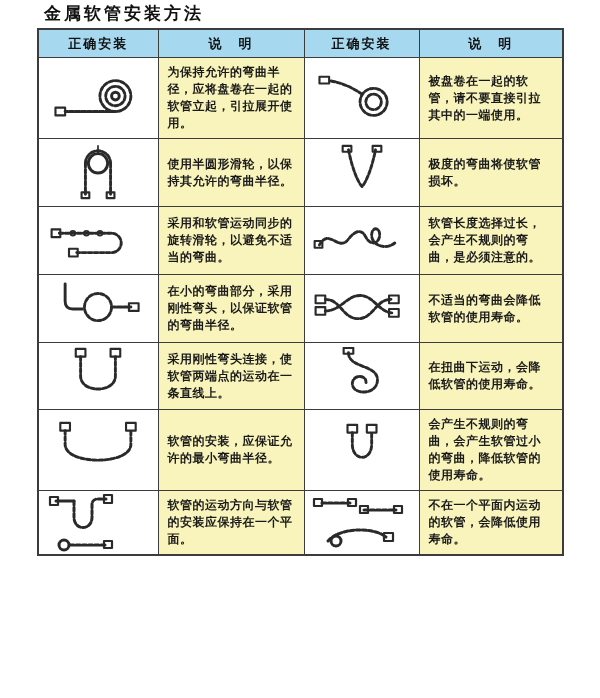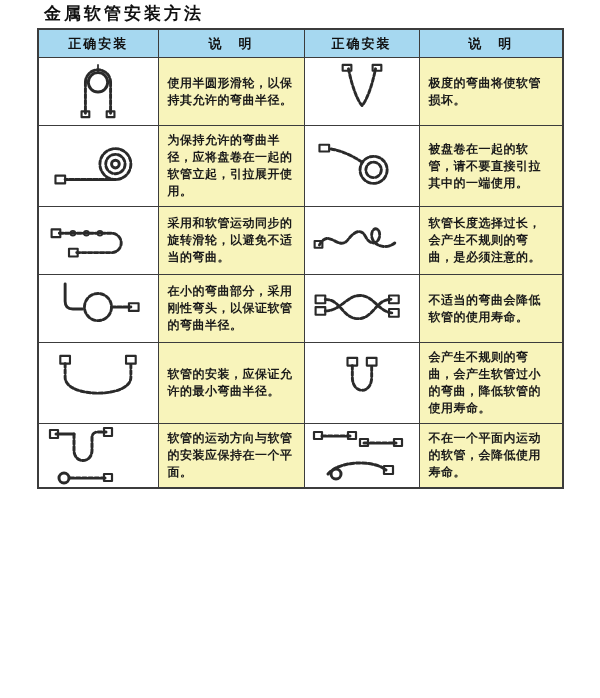--- a/index.html
+++ b/index.html
@@ -71,20 +71,46 @@
     <thead>
       <tr>
         <th>正确安装</th>
         <th>说　明</th>
         <th>正确安装</th>
         <th>说　明</th>
       </tr>
     </thead>
     <tbody>
 
+      <tr style="height:72px">
+        <td class="img-cell">
+          <svg class="illus" width="104" height="58" viewBox="0 0 100 60">
+            <circle cx="68" cy="28" r="16" class="hose"></circle>
+              <circle cx="68" cy="28" r="10" class="hose"></circle>
+              <circle cx="68" cy="28" r="4"></circle>
+            <path class="hose" d="M68,44 H16"></path>
+              <rect x="6" y="40" width="10" height="8"></rect>
+          </svg>
+        </td>
+        <td class="txt-cell">
+            <div class="txt">为保持允许的弯曲半径，应将盘卷在一起的软管立起，引拉展开使用。</div>
+          </td>
+        <td class="img-cell">
+          <svg class="illus" width="100" height="58" viewBox="0 0 100 60">
+            <circle cx="62" cy="34" r="14" class="hose"></circle>
+              <circle cx="62" cy="34" r="8" class="hose"></circle>
+            <path class="hose" d="M50,26 C38,18 28,14 16,12"></path>
+              <rect x="6" y="8" width="10" height="7"></rect>
+          </svg>
+        </td>
+        <td class="txt-cell">
+            <div class="txt">被盘卷在一起的软管，请不要直接引拉其中的一端使用。</div>
+          </td>
+      </tr>
+
       <tr style="height:68px">
         <td class="img-cell">
           <svg class="illus" width="100" height="58" viewBox="0 0 100 60">
             <path class="thin" d="M50,2 V9"></path>
               <circle cx="50" cy="20" r="10"></circle>
             <path class="hose" d="M37,20 V52"></path>
               <path class="hose" d="M63,20 V52"></path>
             <path class="hose" d="M37,20 A13,13 0 0 1 63,20"></path>
             <rect x="33" y="50" width="8" height="6"></rect>
               <rect x="59" y="50" width="8" height="6"></rect>
@@ -98,46 +124,20 @@
             <path class="hose" d="M36,6 C40,26 46,40 50,44 C54,40 60,26 64,6"></path>
             <rect x="30" y="2" width="9" height="6"></rect>
               <rect x="61" y="2" width="9" height="6"></rect>
           </svg>
         </td>
         <td class="txt-cell">
             <div class="txt">极度的弯曲将使软管损坏。</div>
           </td>
       </tr>
 
-      <tr style="height:72px">
-        <td class="img-cell">
-          <svg class="illus" width="104" height="58" viewBox="0 0 100 60">
-            <circle cx="68" cy="28" r="16" class="hose"></circle>
-              <circle cx="68" cy="28" r="10" class="hose"></circle>
-              <circle cx="68" cy="28" r="4"></circle>
-            <path class="hose" d="M68,44 H16"></path>
-              <rect x="6" y="40" width="10" height="8"></rect>
-          </svg>
-        </td>
-        <td class="txt-cell">
-            <div class="txt">为保持允许的弯曲半径，应将盘卷在一起的软管立起，引拉展开使用。</div>
-          </td>
-        <td class="img-cell">
-          <svg class="illus" width="100" height="58" viewBox="0 0 100 60">
-            <circle cx="62" cy="34" r="14" class="hose"></circle>
-              <circle cx="62" cy="34" r="8" class="hose"></circle>
-            <path class="hose" d="M50,26 C38,18 28,14 16,12"></path>
-              <rect x="6" y="8" width="10" height="7"></rect>
-          </svg>
-        </td>
-        <td class="txt-cell">
-            <div class="txt">被盘卷在一起的软管，请不要直接引拉其中的一端使用。</div>
-          </td>
-      </tr>
-
       <tr style="height:68px">
         <td class="img-cell">
           <svg class="illus" width="104" height="58" viewBox="0 0 100 60">
             <path class="hose" d="M10,22 H64 A10,10 0 0 1 64,42 H28"></path>
             <circle class="thin" cx="24" cy="22" r="2.5"></circle>
               <circle class="thin" cx="38" cy="22" r="2.5"></circle>
               <circle class="thin" cx="52" cy="22" r="2.5"></circle>
             <rect x="2" y="18" width="9" height="8"></rect>
               <rect x="20" y="38" width="9" height="8"></rect>
           </svg>
@@ -177,20 +177,41 @@
             <rect x="78" y="16" width="10" height="8"></rect>
               <rect x="78" y="30" width="10" height="8"></rect>
           </svg>
         </td>
         <td class="txt-cell">
             <div class="txt">不适当的弯曲会降低软管的使用寿命。</div>
           </td>
       </tr>
 
 
+      <tr style="height:67px">
+        <td class="img-cell">
+          <svg class="illus" width="100" height="58" viewBox="0 0 100 60">
+            <path class="hose" d="M32,10 V30 C32,48 68,48 68,30 V10"></path>
+            <rect x="27" y="2" width="10" height="8"></rect>
+              <rect x="63" y="2" width="10" height="8"></rect>
+          </svg>
+        </td>
+        <td class="txt-cell">
+            <div class="txt">采用刚性弯头连接，使软管两端点的运动在一条直线上。</div>
+          </td>
+        <td class="img-cell">
+          <svg class="illus" width="100" height="58" viewBox="0 0 100 60">
+            <path class="hose" d="M36,6 C36,22 66,18 66,34 C66,50 40,50 40,38 C40,28 56,28 54,38"></path>
+            <rect x="31" y="1" width="10" height="6"></rect>
+          </svg>
+        </td>
+        <td class="txt-cell">
+            <div class="txt">在扭曲下运动，会降低软管的使用寿命。</div>
+          </td>
+      </tr>
 
 
       <tr style="height:69px">
         <td class="img-cell">
           <svg class="illus" width="104" height="58" viewBox="0 0 100 60">
             <path class="hose" d="M16,10 V24 C16,46 84,46 84,24 V10"></path>
             <rect x="11" y="2" width="10" height="8"></rect>
               <rect x="79" y="2" width="10" height="8"></rect>
           </svg>
         </td>

